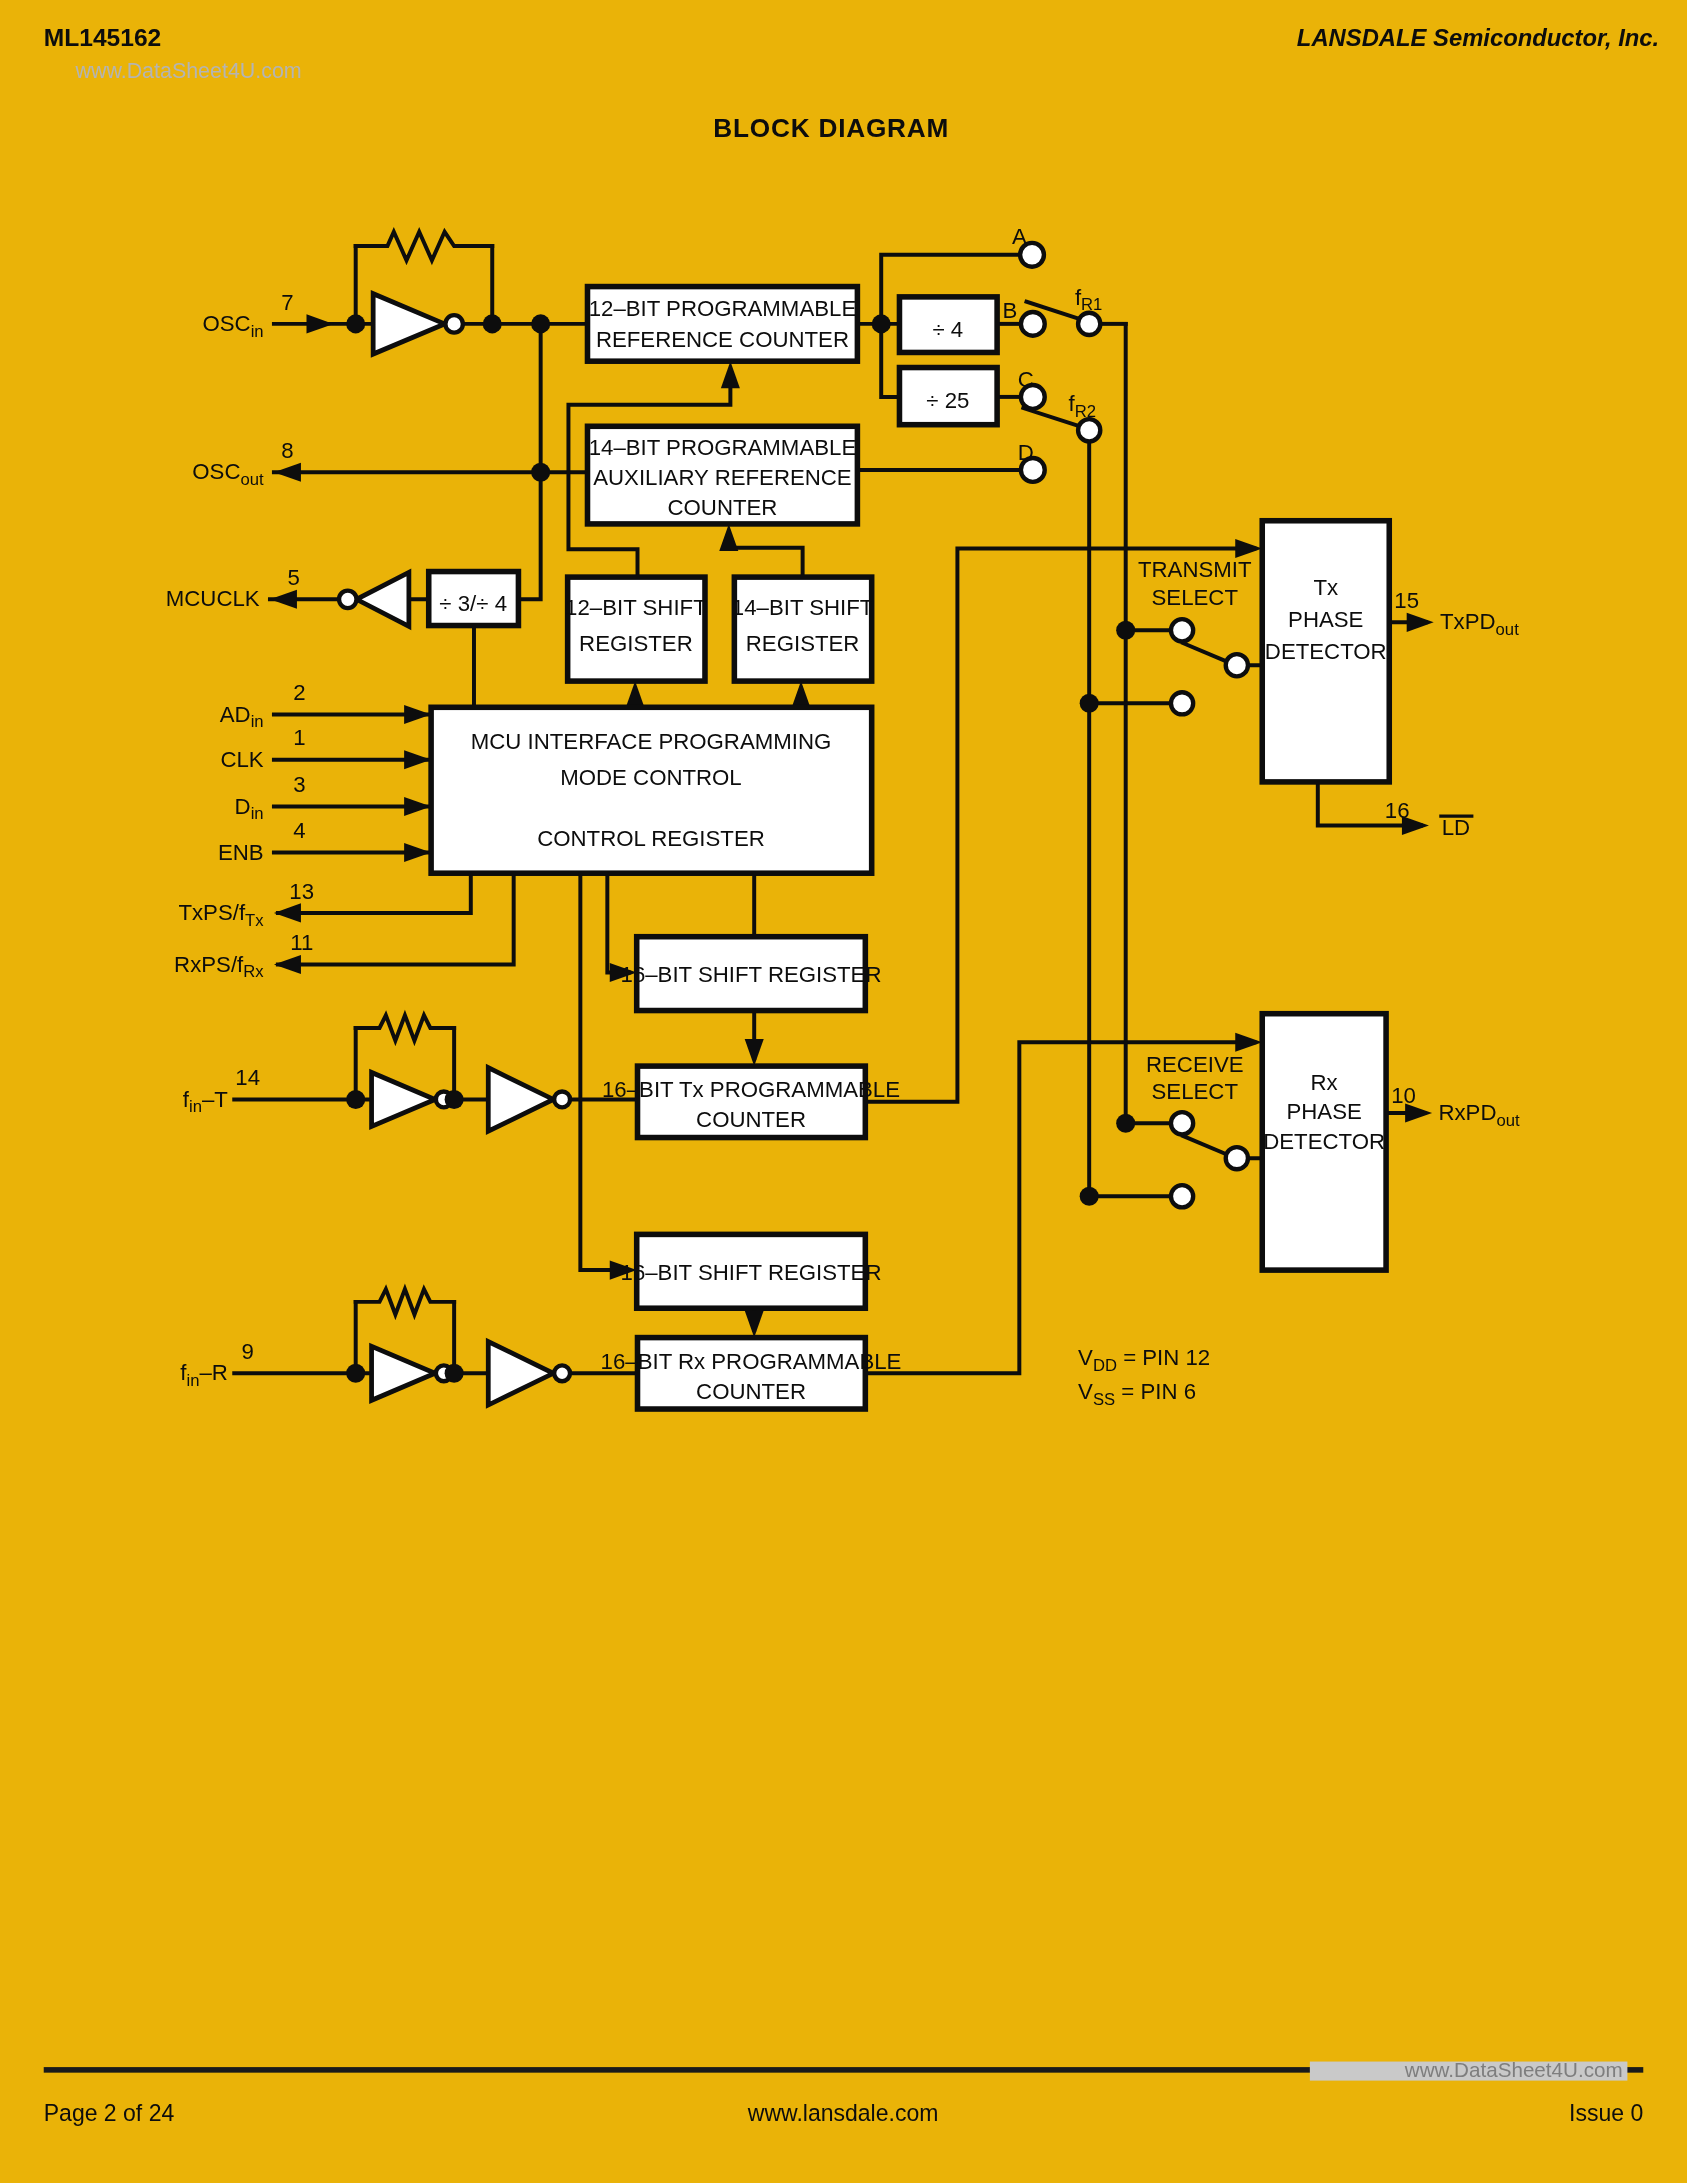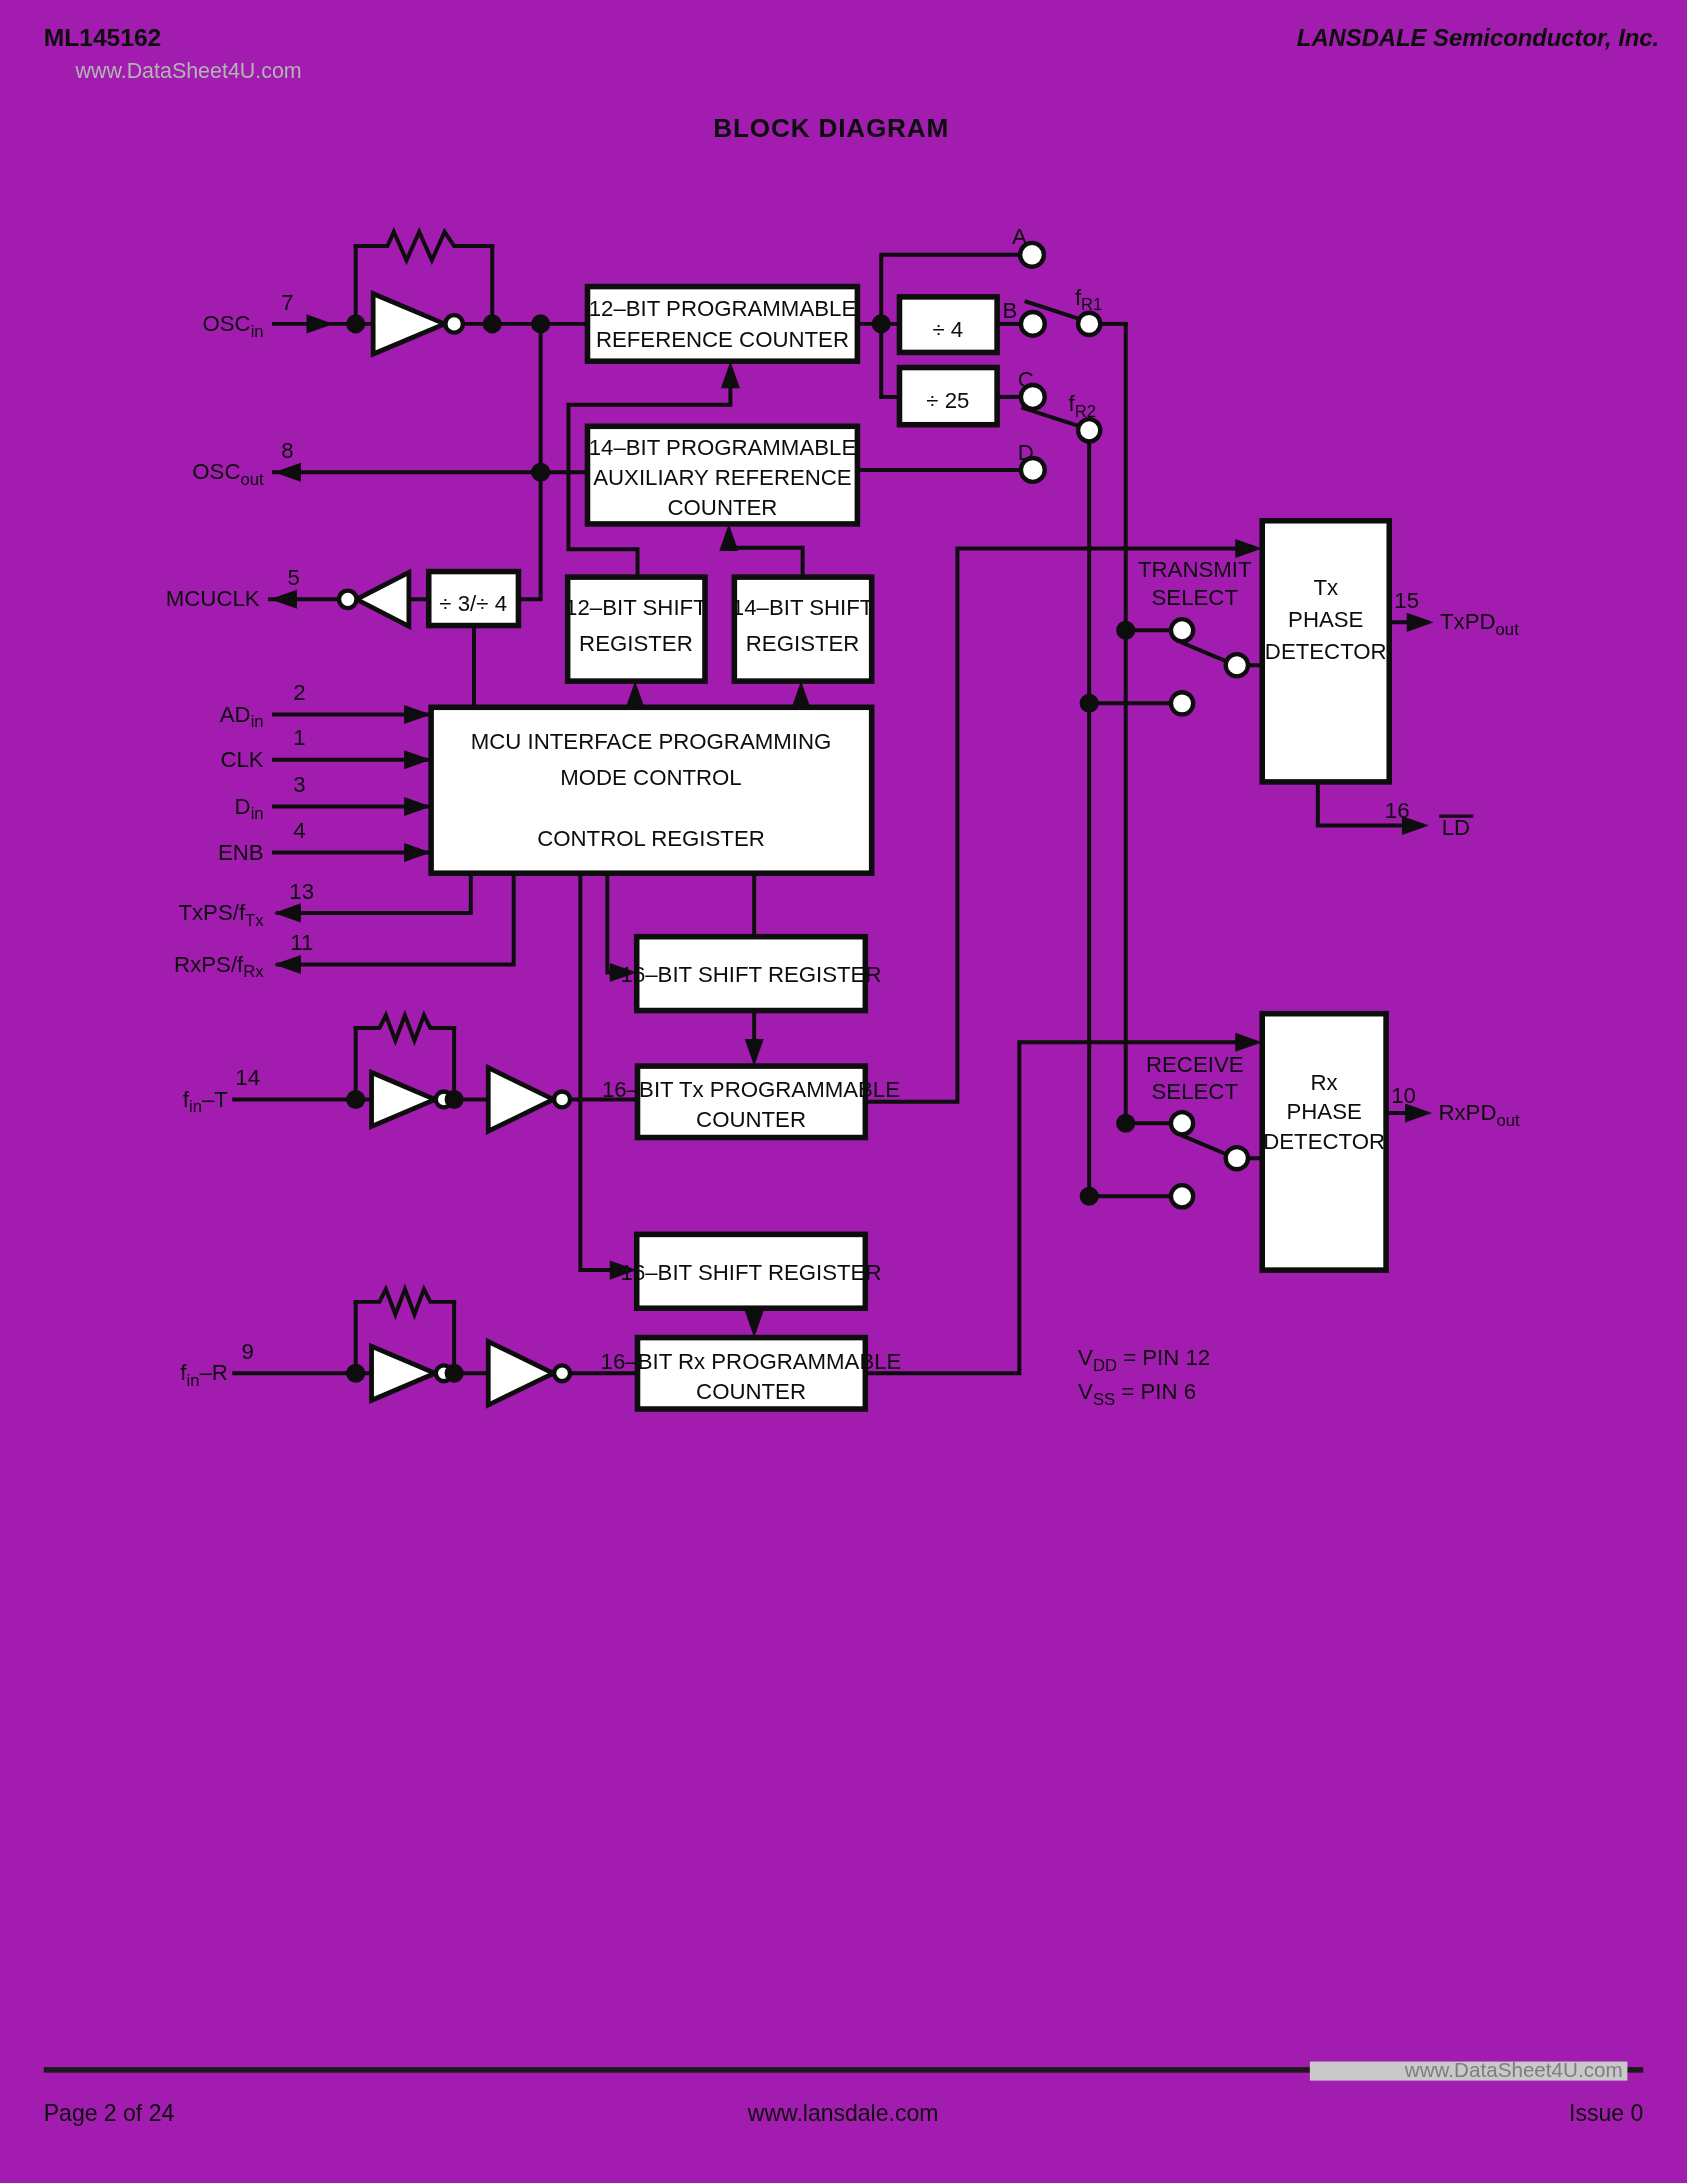--- a/index.html
+++ b/index.html
@@ -1,16 +1,16 @@
 <!DOCTYPE html>
 <html style="font-size:12.7px"><head>
 <meta charset="utf-8">
 <style>
   html,body{margin:0;padding:0;background:#e8e8e8;}
-  .page{position:relative;width:1687px;height:2183px;background:#a21caf;margin:0 auto;overflow:hidden;}
+  .page{position:relative;width:1687px;height:2183px;background:#eab308;margin:0 auto;overflow:hidden;}
   svg{position:absolute;left:0;top:0;width:100%;height:100%;}
   text{font-family:"Liberation Sans","DejaVu Sans",sans-serif;fill:#0d0d0d;}
   .t27{font-size:28px;}
   .t30{font-size:31px;font-weight:bold;}
   .titl{font-size:33px;font-weight:bold;letter-spacing:1px;}
   .comp{font-size:30px;font-weight:bold;font-style:italic;}
   .wm{font-size:27px;fill:#b4b4b4;}
   .wm2{font-size:26px;fill:#7e7e7e;}
   .foot{font-size:29px;}
   .sub{font-size:21px;}

